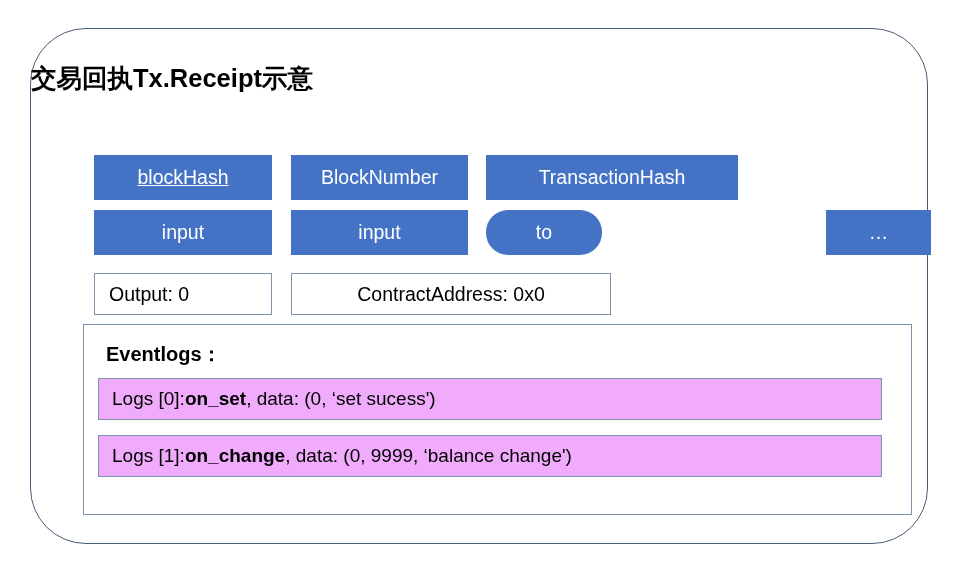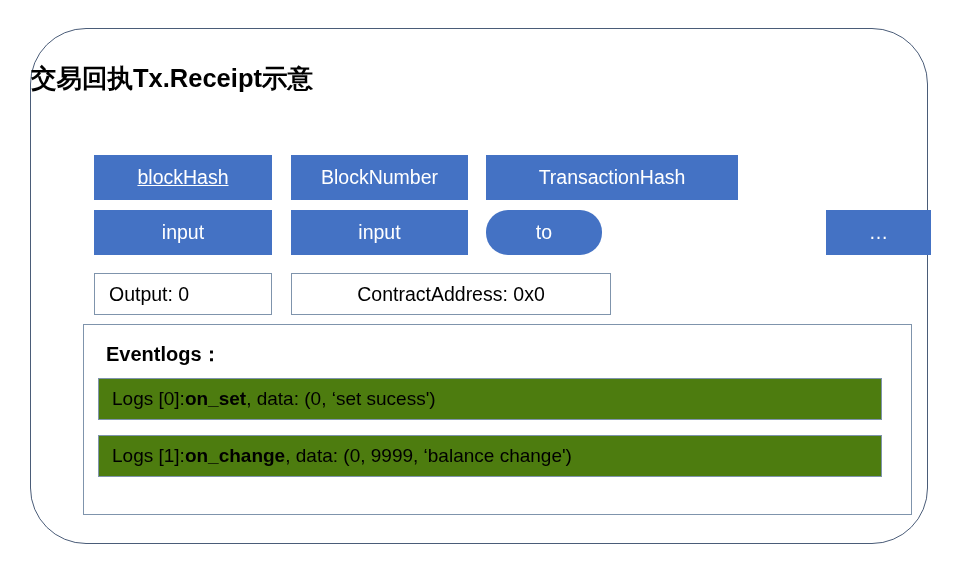--- a/index.html
+++ b/index.html
@@ -106,21 +106,21 @@
     font-weight: bold;
     color: #000000;
     white-space: nowrap;
   }
   .log-row {
     position: absolute;
     left: 14px;
     width: 784px;
     height: 42px;
     border: 1px solid #7f94ac;
-    background: #4d7c0f;
+    background: #f0abfc;
     box-sizing: border-box;
     display: flex;
     align-items: center;
     padding-left: 13px;
     font-size: 19px;
     color: #000000;
     white-space: nowrap;
   }
   #log-row-0 { top: 53px; }
   #log-row-1 { top: 110px; }

